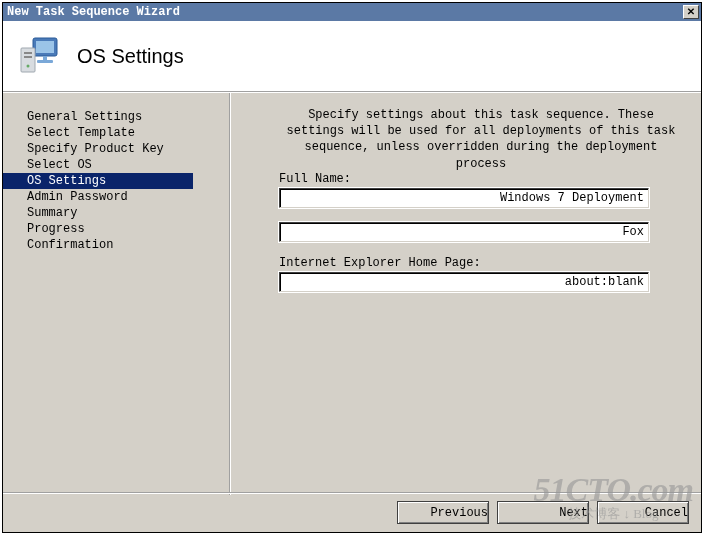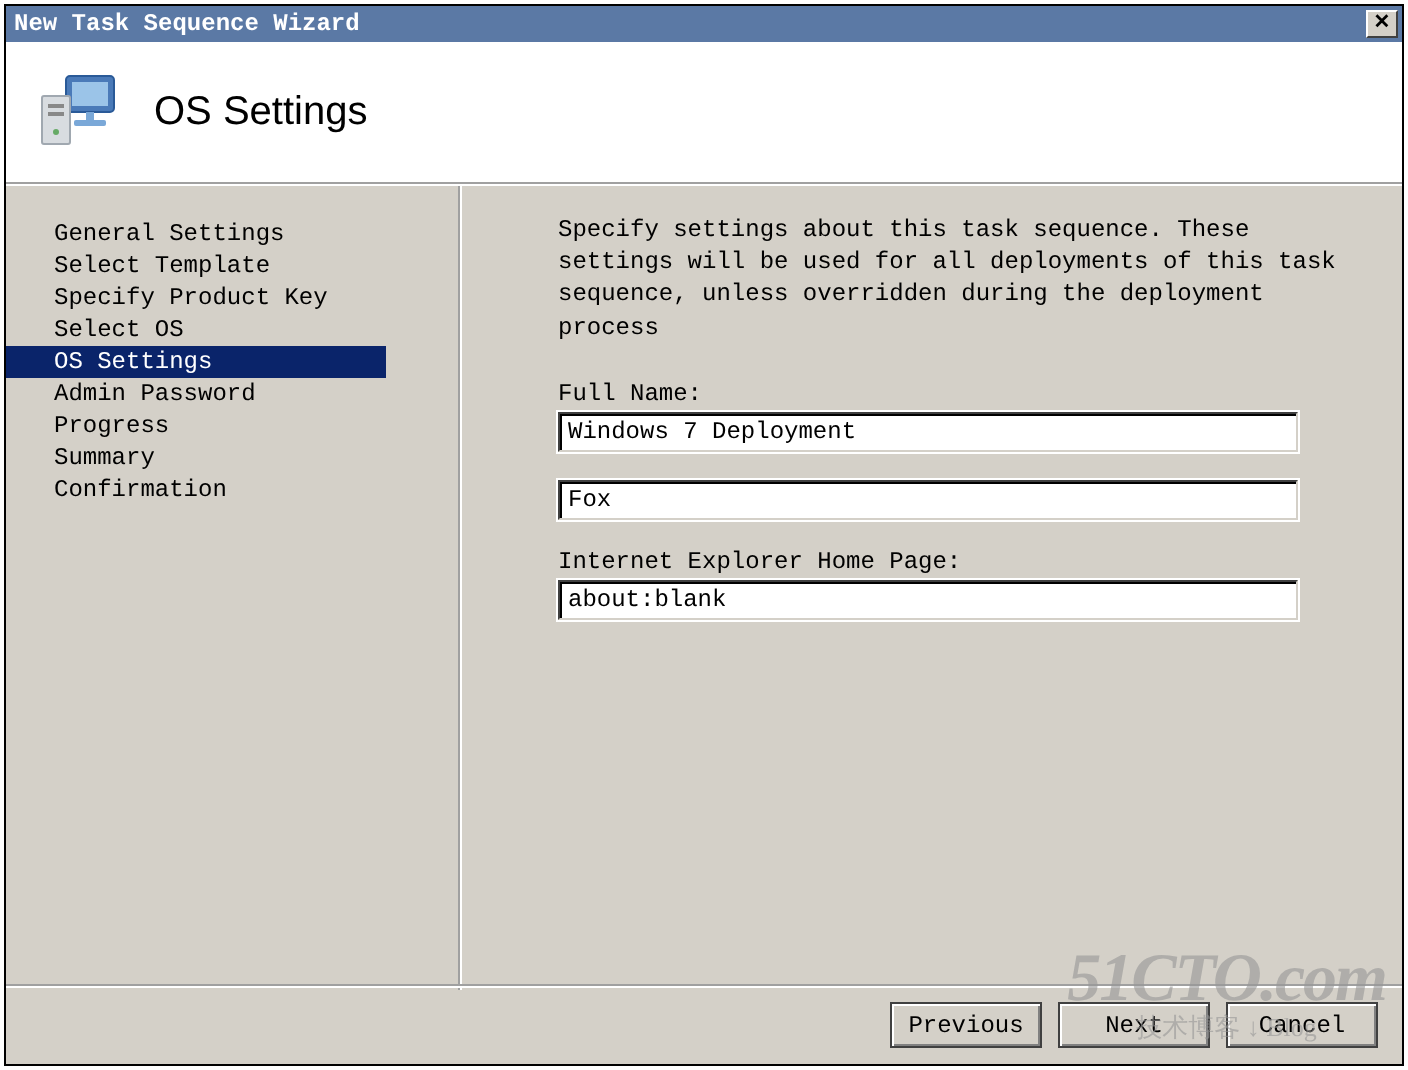--- a/index.html
+++ b/index.html
@@ -96,67 +96,69 @@
     border-left: 1px solid #a0a0a0;
   }
   .content {
     flex: 1;
     padding: 14px 18px 0 12px;
     font-family: "Courier New", monospace;
     font-size: 12px;
     color: #000;
   }
   .desc {
-    margin-bottom: 18px;
     line-height: 1.35;
+    text-align: center;
   }
   .field-label {
     margin-bottom: 2px;
   }
   .field-input {
     width: 370px;
     height: 20px;
     border: 1px solid #808080;
     border-top-color: #404040;
     border-left-color: #404040;
     border-right-color: #d4d0c8;
     border-bottom-color: #d4d0c8;
     background: #fff;
     font-family: "Courier New", monospace;
     font-size: 12px;
     padding: 1px 4px;
     margin-bottom: 14px;
     outline: 1px solid #fff;
     outline-offset: 0;
     box-shadow: inset 1px 1px 0 #000;
+    text-align: right;
   }
   .footer {
     position: absolute;
     bottom: 0;
     left: 0;
     right: 0;
     height: 40px;
     border-top: 1px solid #a0a0a0;
     box-shadow: 0 1px 0 #fff inset;
     display: flex;
     justify-content: flex-end;
     align-items: center;
     padding-right: 12px;
     gap: 8px;
   }
   .btn {
-    width: 76px;
+    width: 92px;
     height: 23px;
     background: #d4d0c8;
     border: 1px solid #404040;
     box-shadow: inset 1px 1px 0 #fff, inset -1px -1px 0 #808080;
     font-family: "Courier New", monospace;
     font-size: 12px;
     cursor: pointer;
     padding: 0;
+    text-align: right;
   }
   .watermark {
     position: absolute;
     right: 8px;
     bottom: 12px;
     font-family: Liberation Serif, serif;
     color: rgba(150,150,150,0.6);
     text-align: center;
     pointer-events: none;
     line-height: 1;
@@ -198,22 +200,22 @@
   <div class="divider"></div>
 
   <div class="body">
     <div class="sidebar" id="sidebar">
         <div class="sidebar-item">General Settings</div>
         <div class="sidebar-item">Select Template</div>
         <div class="sidebar-item">Specify Product Key</div>
         <div class="sidebar-item">Select OS</div>
         <div class="sidebar-item selected">OS Settings</div>
         <div class="sidebar-item">Admin Password</div>
+        <div class="sidebar-item">Summary</div>
         <div class="sidebar-item">Progress</div>
-        <div class="sidebar-item">Summary</div>
         <div class="sidebar-item">Confirmation</div>
       </div>
     <div class="vsep"></div>
     <div class="content">
       <div class="desc">Specify settings about this task sequence.  These settings will be used for all deployments of this task sequence, unless overridden during the deployment process</div>
 
       <div class="field-label">Full Name:</div>
       <input class="field-input" value="Windows 7 Deployment" style="">
 
       <input class="field-input" value="Fox" style="">

